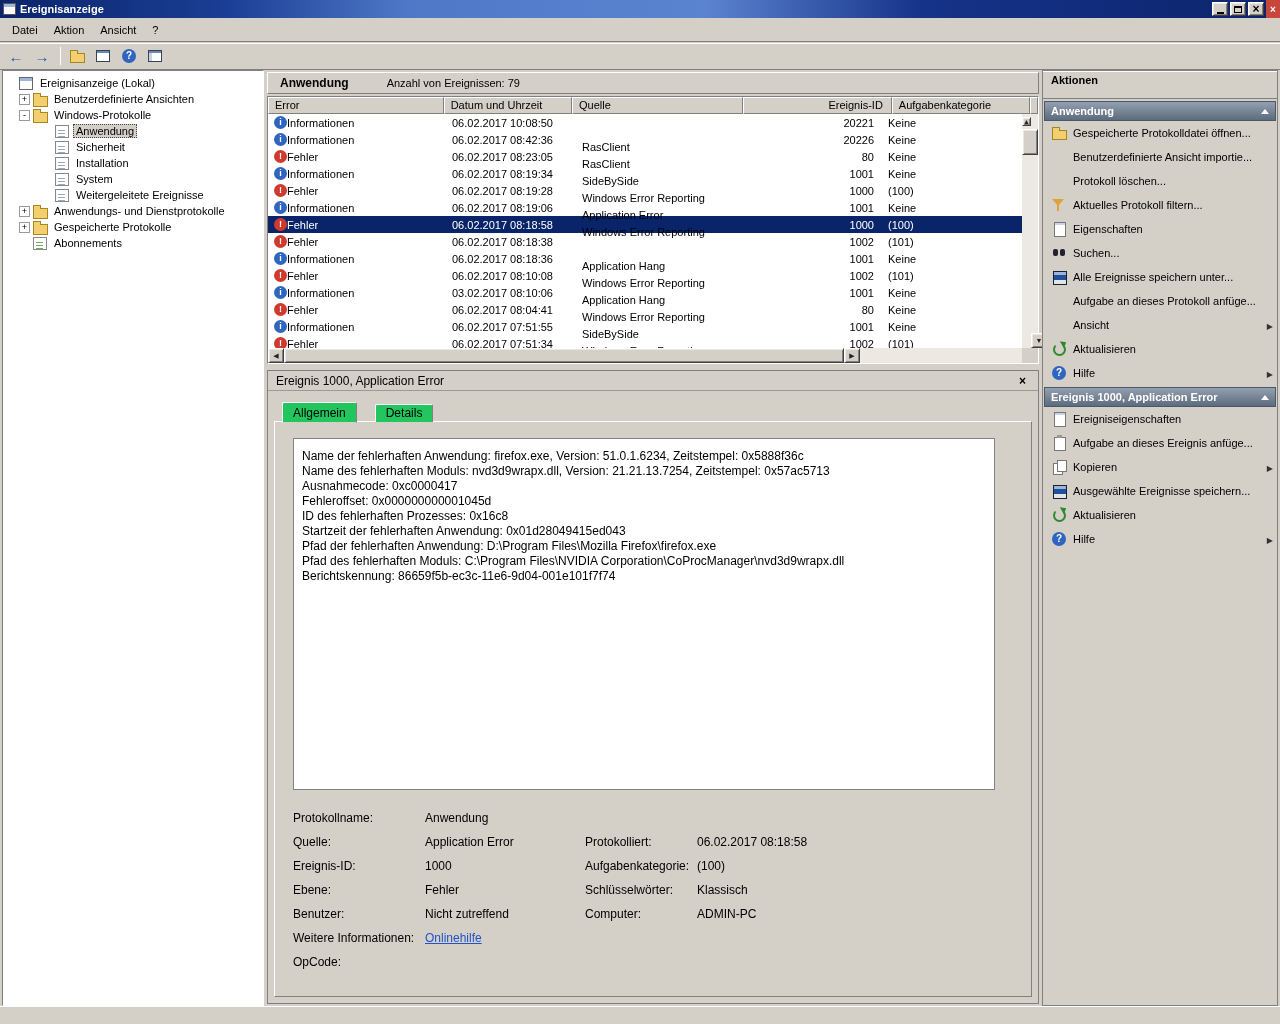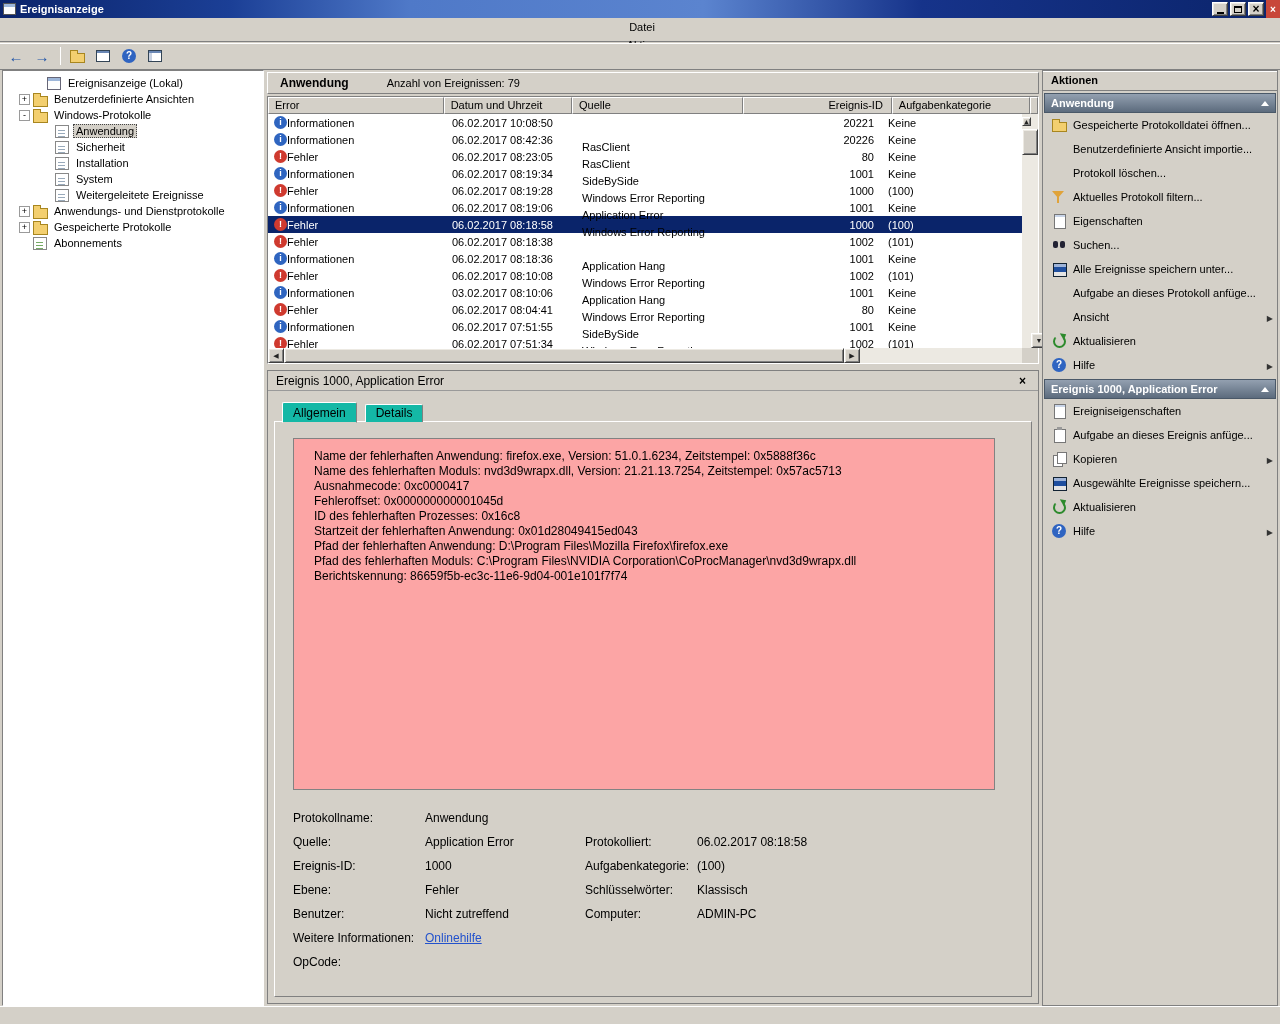--- a/index.html
+++ b/index.html
@@ -19,21 +19,21 @@
     box-shadow:inset 1px 1px 0 #ece9e2, inset -1px -1px 0 #808080; display:flex; align-items:center; justify-content:center; }
   .g-min { width:7px; height:2px; background:#000; margin-top:7px; }
   .g-max { width:8px; height:7px; border:1px solid #000; border-top-width:2px; }
   .g-close::before { content:"×"; font-weight:bold; font-size:12px; line-height:10px; }
   .bg-close { position:absolute; right:0; top:0; width:14px; height:18px; background:#c8473a; color:#fff;
     display:flex; align-items:center; justify-content:center; font-weight:bold; font-size:10px; }
   .bg-close::before { content:"×"; }
 
   
   .menubar { position:absolute; top:18px; left:0; right:0; height:24px; background:#d4d0c8;
-    border-bottom:1px solid #808080; display:flex; align-items:center; padding-left:4px;flex-direction:column; }
+    border-bottom:1px solid #808080; display:flex; align-items:center; padding-left:4px; }
   .menu-item { padding:3px 8px; }
 
   
   .toolbar { position:absolute; top:43px; left:0; right:0; height:27px; background:#d4d0c8;
     box-shadow:inset 0 1px 0 #fff; border-bottom:1px solid #808080; display:flex; align-items:center; padding-left:4px; }
   .tb-btn { width:24px; height:22px; display:flex; align-items:center; justify-content:center; margin-right:2px; position:relative; }
   .tb-sep { width:1px; height:18px; background:#808080; border-right:1px solid #fff; margin:0 4px; }
   .ico-back::before { content:"←"; color:#2054a8; font-weight:bold; font-size:15px; }
   .ico-forward::before { content:"→"; color:#2054a8; font-weight:bold; font-size:15px; }
   .ico-folder { width:16px; height:16px; position:relative; }
@@ -45,21 +45,21 @@
   .ico-help::before { content:"?"; }
 
   
   .main { position:absolute; top:70px; bottom:18px; left:0; right:0; }
   .bottom-strip { position:absolute; bottom:0; left:0; right:0; height:18px; background:#d4d0c8; border-top:1px solid #fff; }
 
   
   .tree-panel { position:absolute; left:2px; top:0; bottom:0; width:262px; background:#fff;
     border:1px solid; border-color:#808080 #fff #fff #808080; overflow:hidden; padding-top:4px; }
   .tree-row { height:16px; display:flex; align-items:center; white-space:nowrap; }
-  .tree-row.d0 { padding-left:2px;margin-left:28px; } .tree-row.d1 { padding-left:16px; } .tree-row.d2 { padding-left:38px; }
+  .tree-row.d0 { padding-left:2px; } .tree-row.d1 { padding-left:16px; } .tree-row.d2 { padding-left:38px; }
   .expander { width:11px; height:11px; flex:0 0 11px; margin-right:3px; border:1px solid #9a9a9a; background:#fff;
     font-size:9px; line-height:9px; text-align:center; color:#000; }
   .expander:empty { border:none; background:transparent; }
   .tree-ico { width:14px; height:13px; flex:0 0 14px; margin-right:4px; position:relative; }
   .ic-root { background:#fdfdfd; border:1px solid #667; box-shadow:inset 0 3px 0 #9db6d9; }
   .ic-folder::after { content:""; position:absolute; left:0; top:0; width:6px; height:3px; background:#f3cf6f; border:1px solid #a8861f; border-bottom:none; }
   .ic-folder::before { content:""; position:absolute; left:0; top:3px; width:13px; height:9px; background:#f3cf6f; border:1px solid #a8861f; }
   .ic-log { background:#fff; border:1px solid #888; width:11px;
     background-image:repeating-linear-gradient(to bottom, transparent 0 2px, #9ab 2px 3px); background-size:7px 100%; background-repeat:no-repeat; background-position:2px 2px; }
   .ic-subs { background:#fff; border:1px solid #888; width:11px;
@@ -99,34 +99,34 @@
   .v-down { position:absolute; bottom:0; }
   .vthumb { position:absolute; top:15px; left:0; width:16px; height:26px; background:#d4d0c8; border:1px solid; border-color:#fff #404040 #404040 #fff; box-shadow:inset 1px 1px 0 #ece9e2, inset -1px -1px 0 #808080; }
   .hthumb { width:560px; height:15px; background:#d4d0c8; border:1px solid; border-color:#fff #404040 #404040 #fff; box-shadow:inset 1px 1px 0 #ece9e2, inset -1px -1px 0 #808080; }
 
   
   .preview { position:absolute; top:300px; left:0; right:0; bottom:2px; background:#d4d0c8; border:1px solid #808080; }
   .pv-title { height:20px; border-bottom:1px solid #9a9a9a; display:flex; align-items:center; padding-left:8px; font-size:12px; }
   .pv-close { position:absolute; right:8px; top:3px; width:15px; height:15px; text-align:center; line-height:14px; font-size:12px; font-weight:bold; }
   .pv-close::before { content:"×"; }
   .tabs { position:absolute; top:30px; left:14px; height:21px; display:flex; align-items:flex-end; z-index:2; }
-  .tab { height:18px; line-height:17px; padding:0 10px; background:#14b8a6; border:1px solid #808080; border-bottom:none;
-    border-top-color:#fff; border-left-color:#fff; border-radius:2px 2px 0 0; margin-right:8px; font-size:12px; }
+  .tab { height:18px; line-height:17px; padding:0 10px; background:#22c55e; border:1px solid #808080; border-bottom:none;
+    border-top-color:#fff; border-left-color:#fff; border-radius:2px 2px 0 0; margin-right:18px; font-size:12px; }
   .tab.active { height:21px; line-height:20px; border-bottom:1px solid #d4d0c8; margin-bottom:-1px; }
   .tabpage { position:absolute; top:50px; left:6px; right:6px; bottom:6px; background:#d4d0c8;
     border:1px solid; border-color:#fff #808080 #808080 #fff; }
-  .descbox { position:absolute; top:16px; left:18px; width:702px; height:352px; background:#fca5a5; border:1px solid #828282; padding:10px 20px; overflow:hidden; }
+  .descbox { position:absolute; top:16px; left:18px; width:702px; height:352px; background:#ffffff; border:1px solid #828282; padding:10px 8px; overflow:hidden; }
   .desc-line { font-size:12px; line-height:15px; white-space:nowrap; }
   .fields { position:absolute; top:384px; left:18px; right:30px; }
   .frow { display:grid; grid-template-columns:132px 160px 112px 1fr; height:24px; align-items:center; font-size:12px; }
   .fvalue.link { color:#2352cc; text-decoration:underline; }
 
   
   .actions-panel { position:absolute; left:1042px; top:0; width:236px; height:100%; background:#d4d0c8; border:1px solid #808080; overflow:hidden; }
-  .ap-title { height:20px; line-height:19px; padding-left:8px; font-weight:bold; border-bottom:1px solid #808080; box-shadow:inset 0 1px 0 #fff; }
+  .ap-title { height:28px; line-height:19px; padding-left:8px; font-weight:bold; border-bottom:1px solid #808080; box-shadow:inset 0 1px 0 #fff; }
   .ap-header { height:20px; margin:2px 1px 0 1px; background:linear-gradient(#93a0b0,#5c6b7d); border:1px solid #4a5868;
     color:#fff; font-weight:bold; display:flex; align-items:center; justify-content:space-between; padding:0 6px; overflow:hidden; white-space:nowrap; }
   .ap-collapse { width:0; height:0; border-left:4px solid transparent; border-right:4px solid transparent; border-bottom:5px solid #fff; flex:0 0 auto; margin-left:6px; }
   .ap-item { height:24px; display:flex; align-items:center; padding-left:8px; white-space:nowrap; overflow:hidden; }
   .ap-ico { width:16px; height:16px; flex:0 0 16px; margin-right:6px; position:relative; }
   .ap-arrow { margin-left:auto; margin-right:4px; flex:0 0 auto; }
   .ap-arrow.sub::before { content:"▶"; font-size:8px; color:#333; }
   .ai-folder::after { content:""; position:absolute; left:1px; top:2px; width:6px; height:3px; background:#f3cf6f; border:1px solid #a8861f; border-bottom:none; }
   .ai-folder::before { content:""; position:absolute; left:1px; top:5px; width:13px; height:8px; background:#f3cf6f; border:1px solid #a8861f; }
   .ai-funnel::before { content:""; position:absolute; left:1px; top:2px; border-left:6px solid transparent; border-right:6px solid transparent; border-top:7px solid #e0a33a; }

